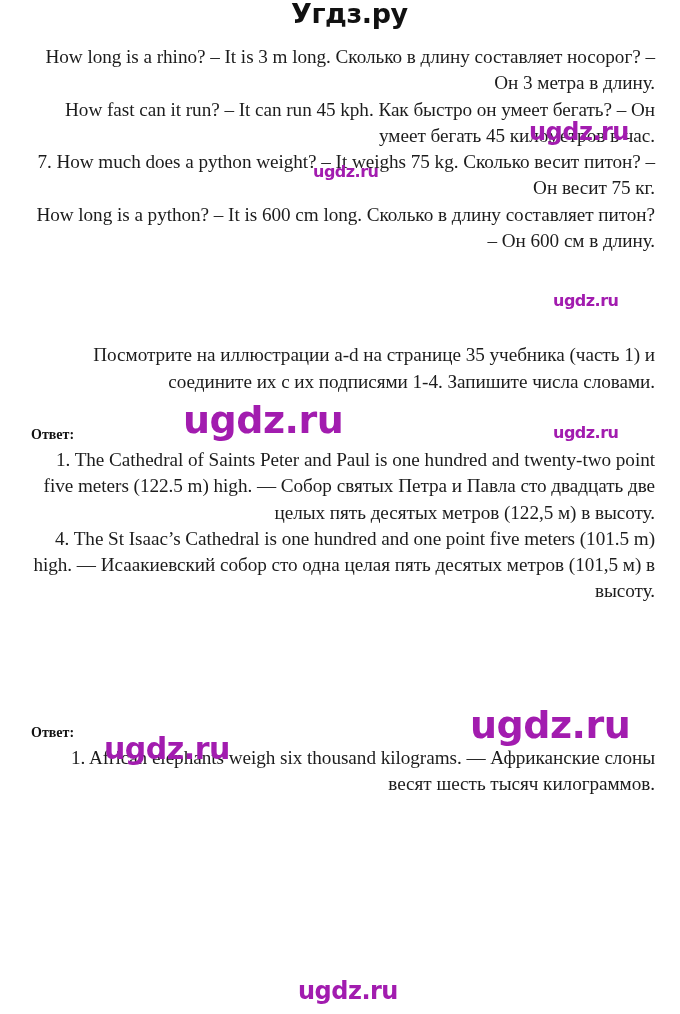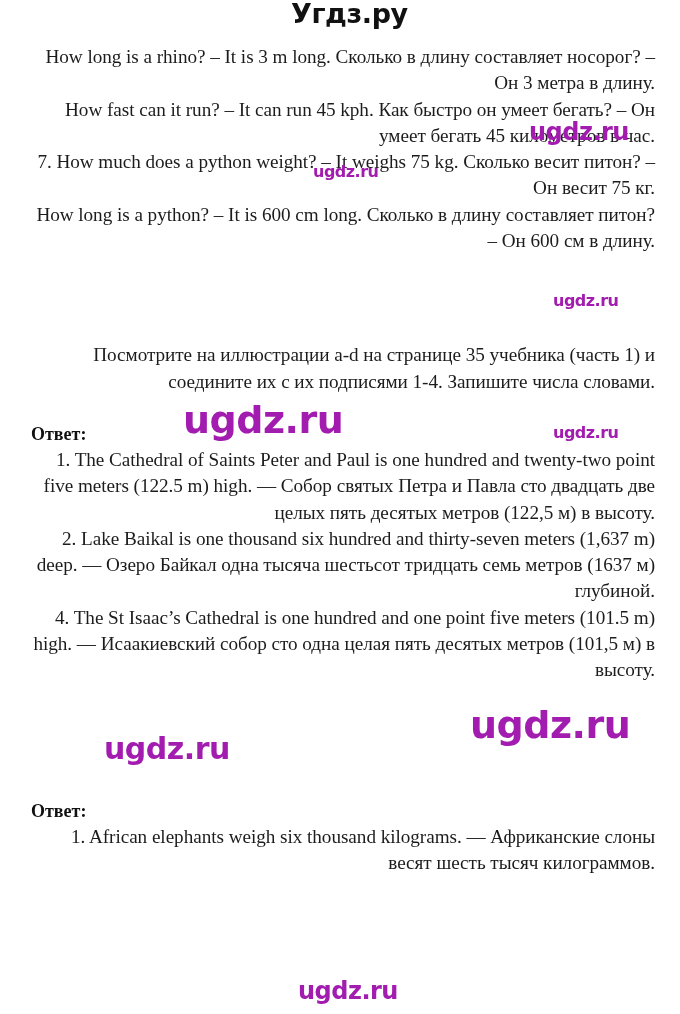--- a/index.html
+++ b/index.html
@@ -49,21 +49,21 @@
   .spacer-md { height: 27px; }
 
   .heading {
     font-size: 18.5px;
     font-weight: bold;
     line-height: 24px;
     margin: 0;
     color: #111111;
   }
   .answer-label {
-    font-size: 18px;
+    font-size: 14px;
     font-weight: bold;
     line-height: 25px;
     margin: 0;
     color: #111111;
   }
 
   
   .wm {
     position: absolute;
     font-family: "DejaVu Sans", "Liberation Sans", sans-serif;
@@ -106,21 +106,20 @@
     <div class="spacer-lg"></div>
 
     <p class="para">Посмотрите на иллюстрации a-d на странице 35 учебника (часть 1) и соедините их с их подписями 1-4. Запишите числа словами.</p>
 
     <div class="spacer-md"></div>
 
     <p class="answer-label">Ответ:</p>
 
     <p class="para">1. The Cathedral of Saints Peter and Paul is one hundred and twenty-two point five meters (122.5 m) high. — Собор святых Петра и Павла сто двадцать две целых пять десятых метров (122,5 м) в высоту.</p>
 
-    <p class="para">2. Lake Baikal is one thousand six hundred and thirty-seven meters (1,637 m) deep. — Озеро Байкал одна тысяча шестьсот тридцать семь метров (1637 м) глубиной.</p>
 
 
     <p class="para">4. The St Isaac’s Cathedral is one hundred and one point five meters (101.5 m) high. — Исаакиевский собор сто одна целая пять десятых метров (101,5 м) в высоту.</p>
 
     <div class="spacer-lg"></div>
 
 
     <div class="spacer-lg"></div>
 
 

